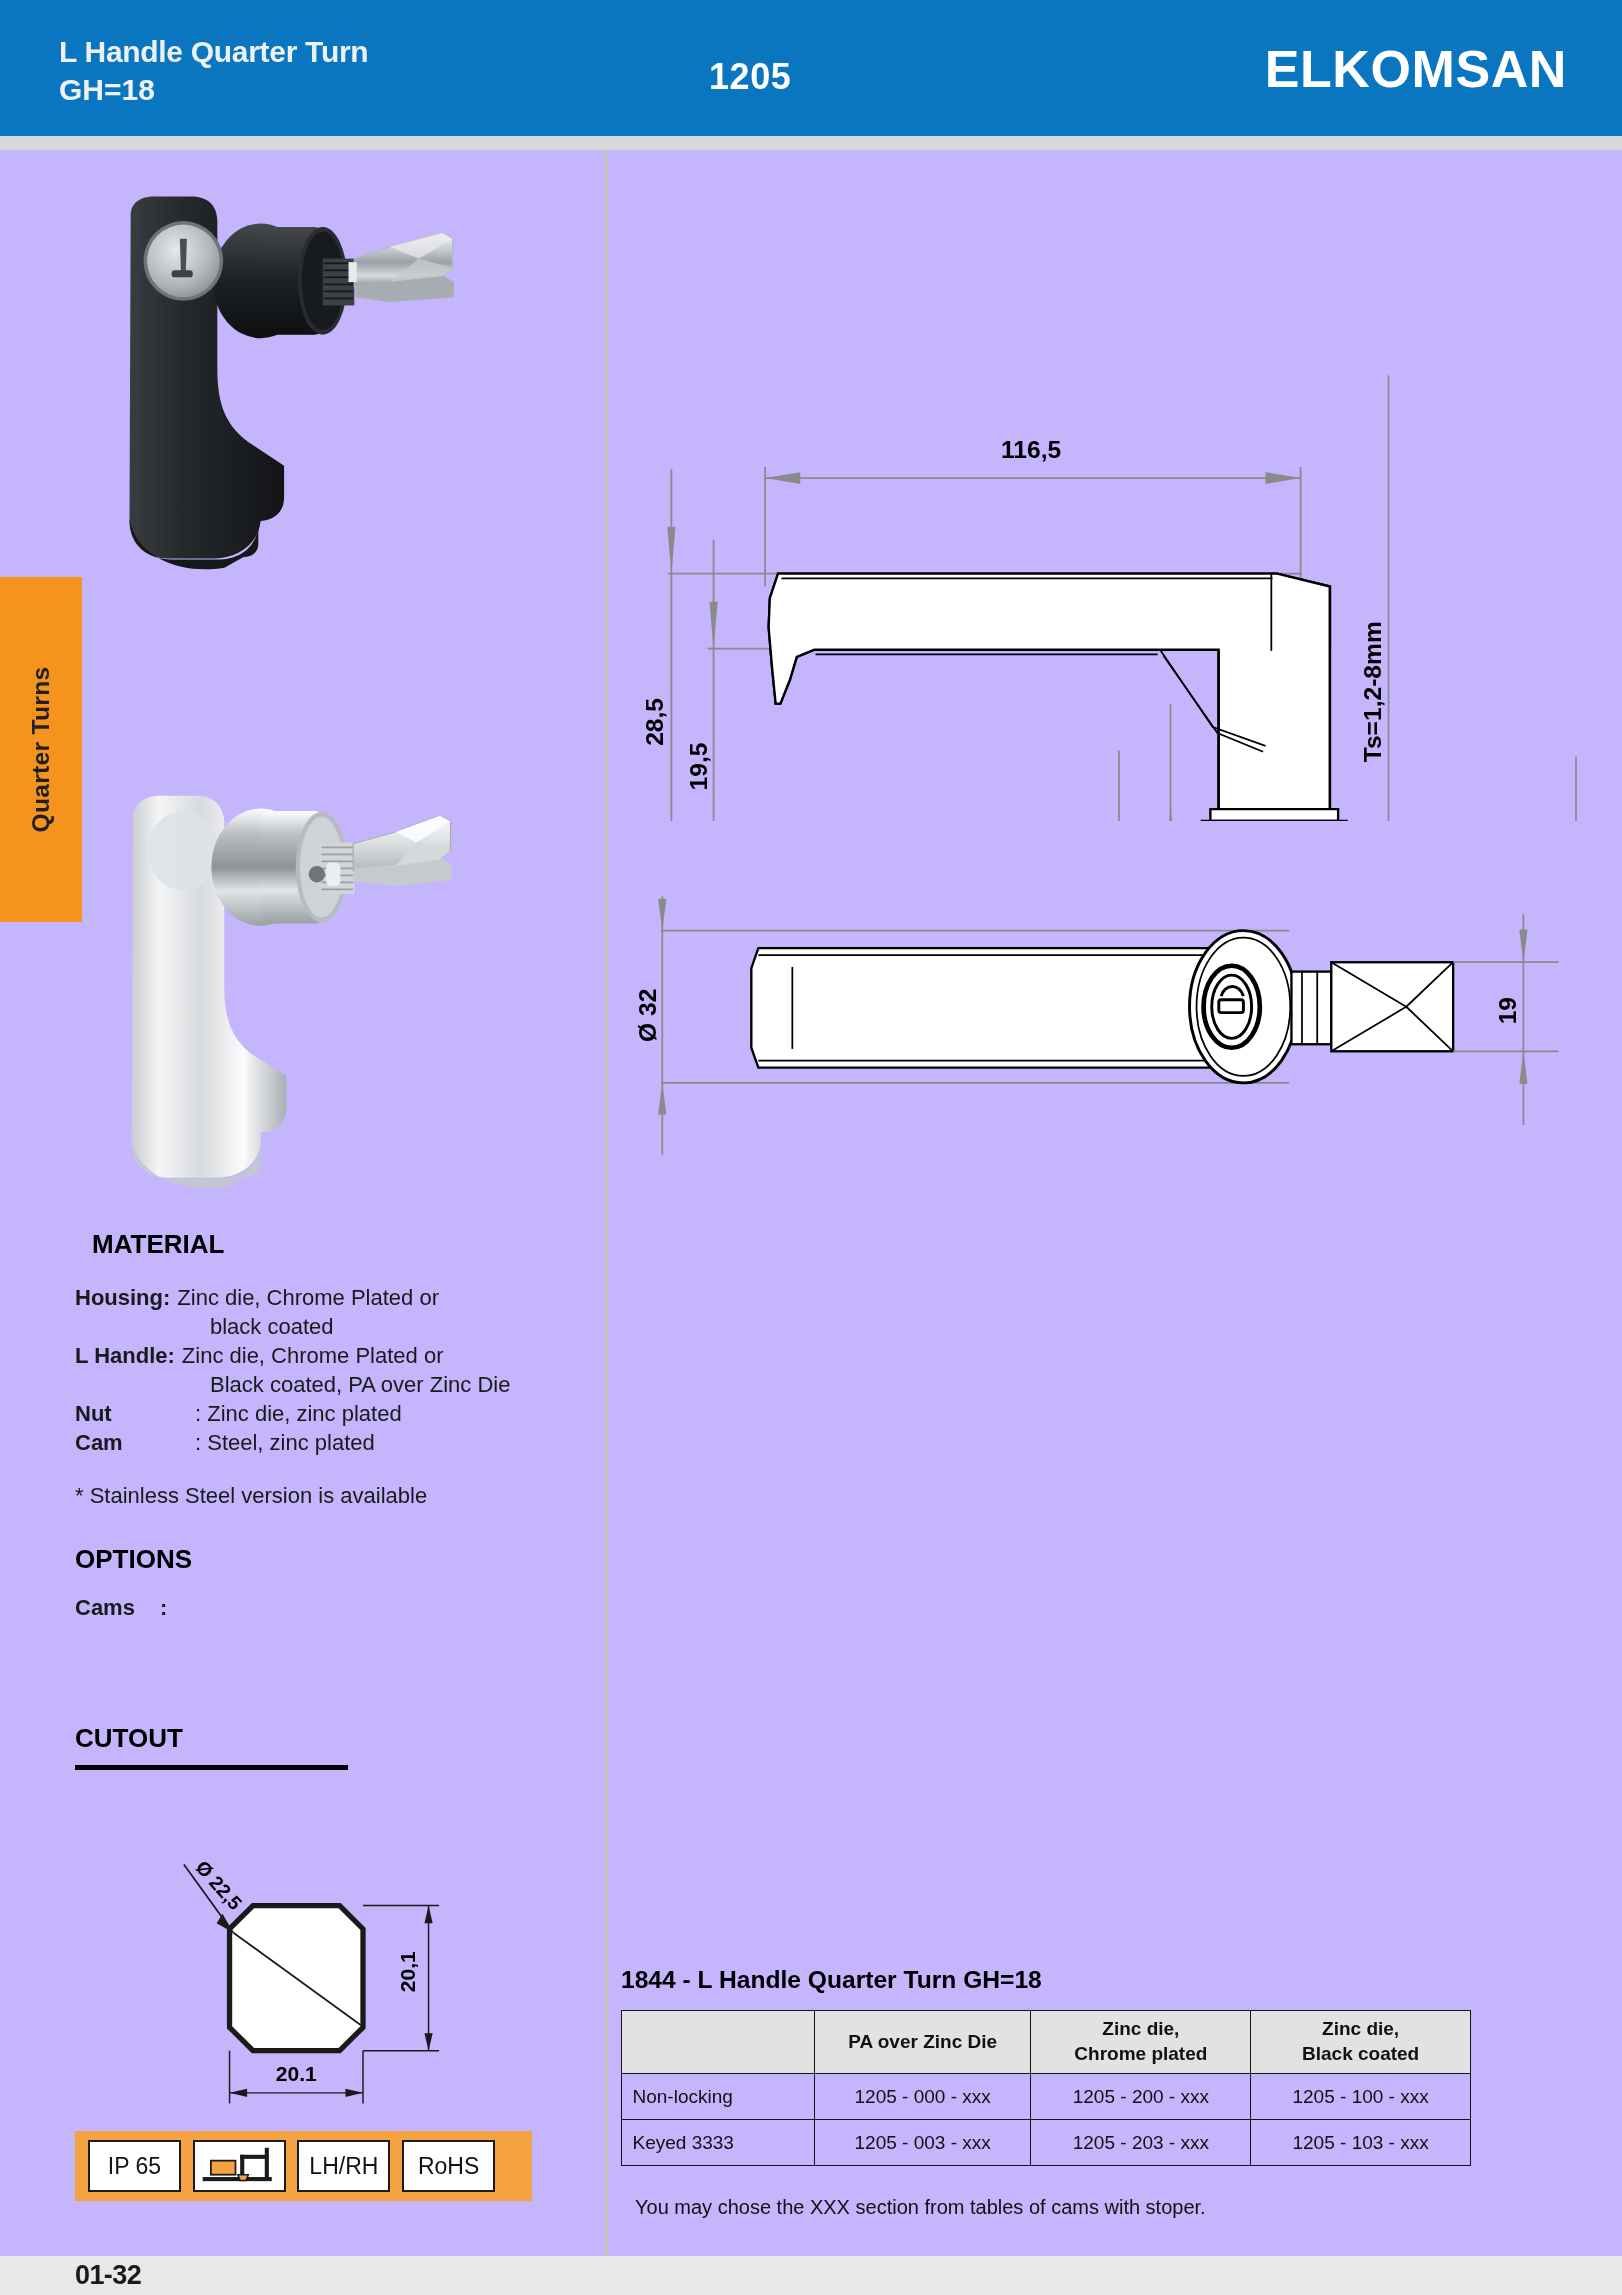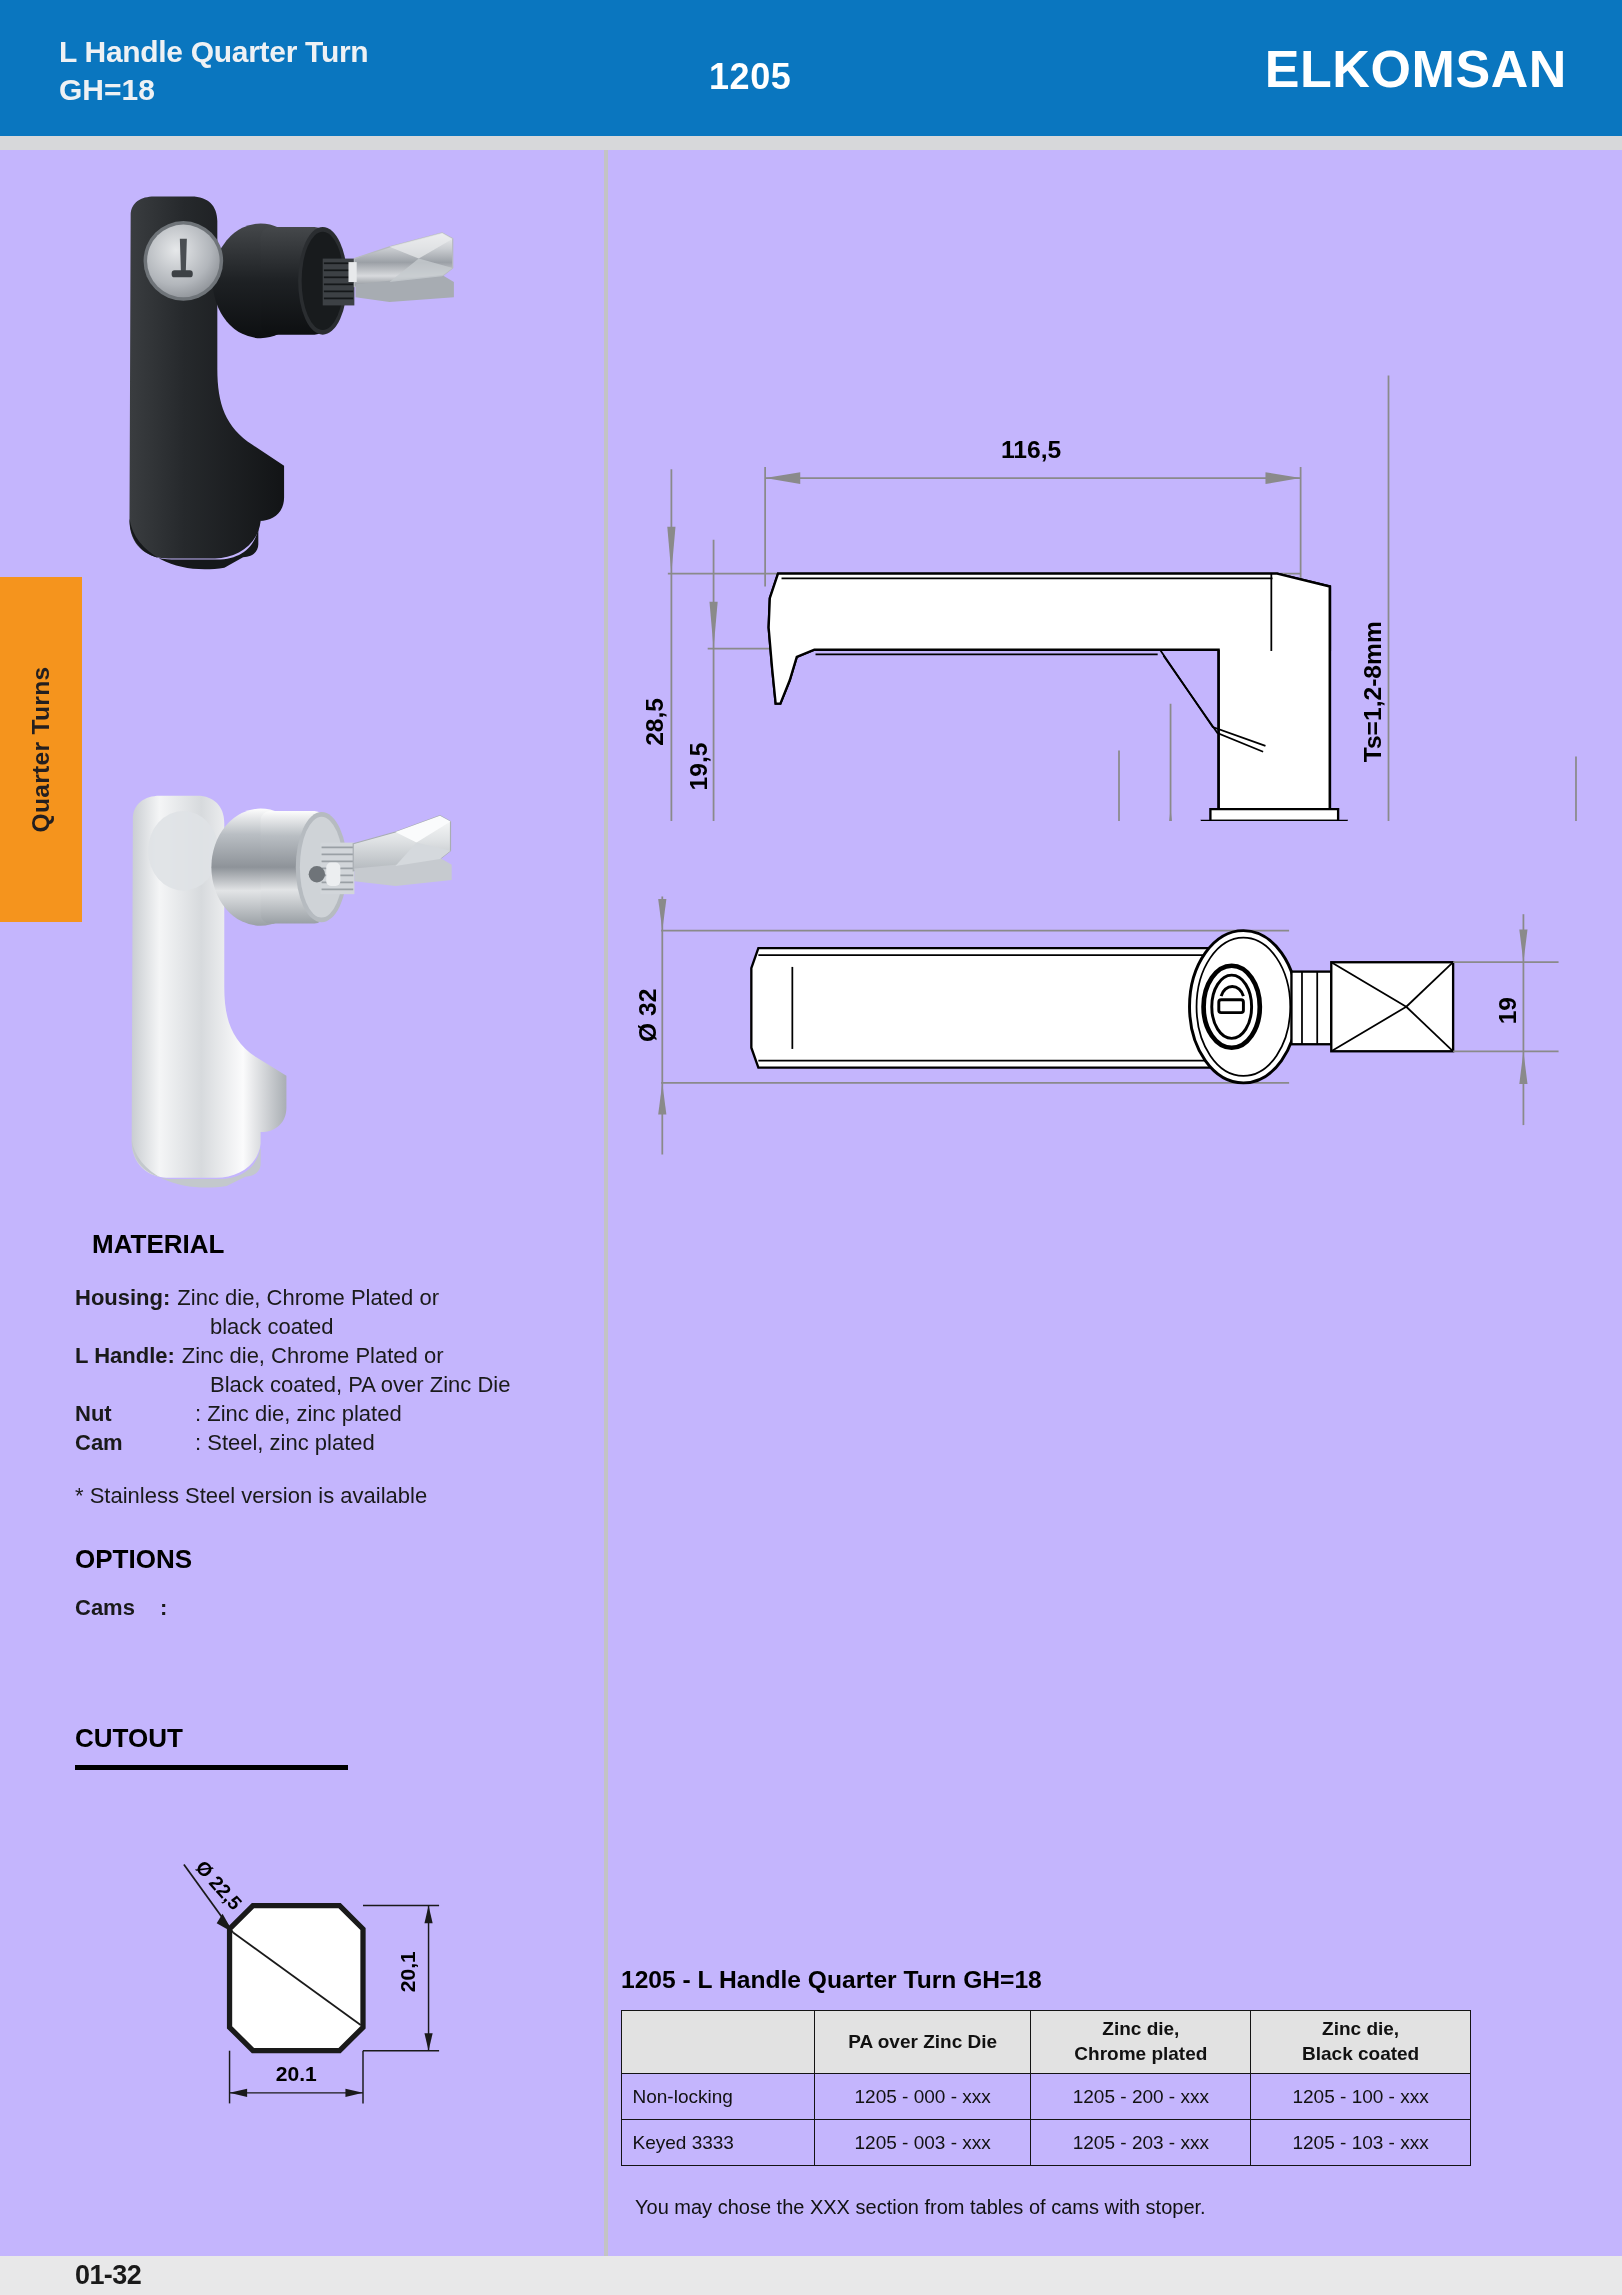--- a/index.html
+++ b/index.html
@@ -361,20 +361,35 @@
 
       <line x1="112" y1="440" x2="112" y2="530" stroke="#1a1a1a" stroke-width="2.5"></line>
       <line x1="340" y1="440" x2="340" y2="530" stroke="#1a1a1a" stroke-width="2.5"></line>
       <line x1="112" y1="512" x2="340" y2="512" stroke="#1a1a1a" stroke-width="2.5"></line>
       <polygon points="112,512 142,505 142,519" fill="#1a1a1a"></polygon>
       <polygon points="340,512 310,505 310,519" fill="#1a1a1a"></polygon>
       <text class="dimtxt" x="226" y="492" font-size="36" text-anchor="middle">20.1</text>
     </svg>
   </div>
 
+  <div class="badge-strip">
+    <div class="badge">IP 65</div>
+    <div class="badge icon-badge">
+      <svg viewBox="0 0 140 76" width="82" height="45">
+        <rect x="22" y="28" width="42" height="24" fill="#f5a342" stroke="#1b1b1b" stroke-width="3"></rect>
+        <rect x="8" y="56" width="118" height="7" fill="#1b1b1b"></rect>
+        <rect x="72" y="18" width="7" height="40" fill="#1b1b1b"></rect>
+        <rect x="72" y="18" width="48" height="7" fill="#1b1b1b"></rect>
+        <rect x="114" y="6" width="7" height="52" fill="#1b1b1b"></rect>
+        <path d="M68 52 L86 52 L82 62 L72 62 Z" fill="#f5a342" stroke="#1b1b1b" stroke-width="2.5"></path>
+      </svg>
+    </div>
+    <div class="badge">LH/RH</div>
+    <div class="badge">RoHS</div>
+  </div>
 
   <div class="draw-top">
     <svg viewBox="0 0 1700 800" width="996" height="469">
 
       <line class="dim" x1="246" y1="196" x2="246" y2="400"></line>
       <line class="dim" x1="1160" y1="196" x2="1160" y2="420"></line>
       <line class="dim" x1="246" y1="215" x2="1160" y2="215"></line>
       <polygon points="246,215 306,205 306,225" fill="#8a8a8a"></polygon>
       <polygon points="1160,215 1100,205 1100,225" fill="#8a8a8a"></polygon>
       <text class="dimtxt" x="700" y="180" font-size="42" text-anchor="middle">116,5</text>
@@ -517,21 +532,21 @@
       <line class="dim" x1="1400" y1="142" x2="1580" y2="142"></line>
       <line class="dim" x1="1400" y1="294" x2="1580" y2="294"></line>
       <polygon points="1520,142 1513,86 1527,86" fill="#8a8a8a"></polygon>
       <polygon points="1520,294 1513,350 1527,350" fill="#8a8a8a"></polygon>
       <g transform="translate(1508,248) rotate(-90)">
         <text class="dimtxt" x="0" y="0" font-size="42" text-anchor="start">19</text>
       </g>
     </svg>
   </div>
 
-  <div class="tbl-title">1205 - L Handle Quarter Turn GH=18</div>
+  <div class="tbl-title">1844 - L Handle Quarter Turn GH=18</div>
   <div class="tbl-wrap">
     <table class="parts">
       <thead>
         <tr>
           <th class="blank" style="width:193px"></th>
           <th style="width:217px">PA over Zinc Die</th>
           <th style="width:220px">
             <div>Zinc die,</div>
             <div>Chrome plated</div>
           </th>

